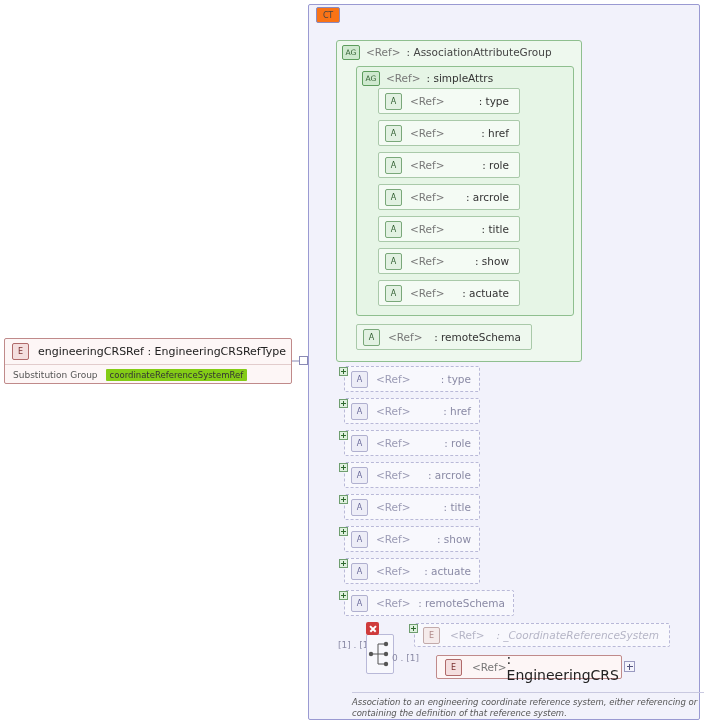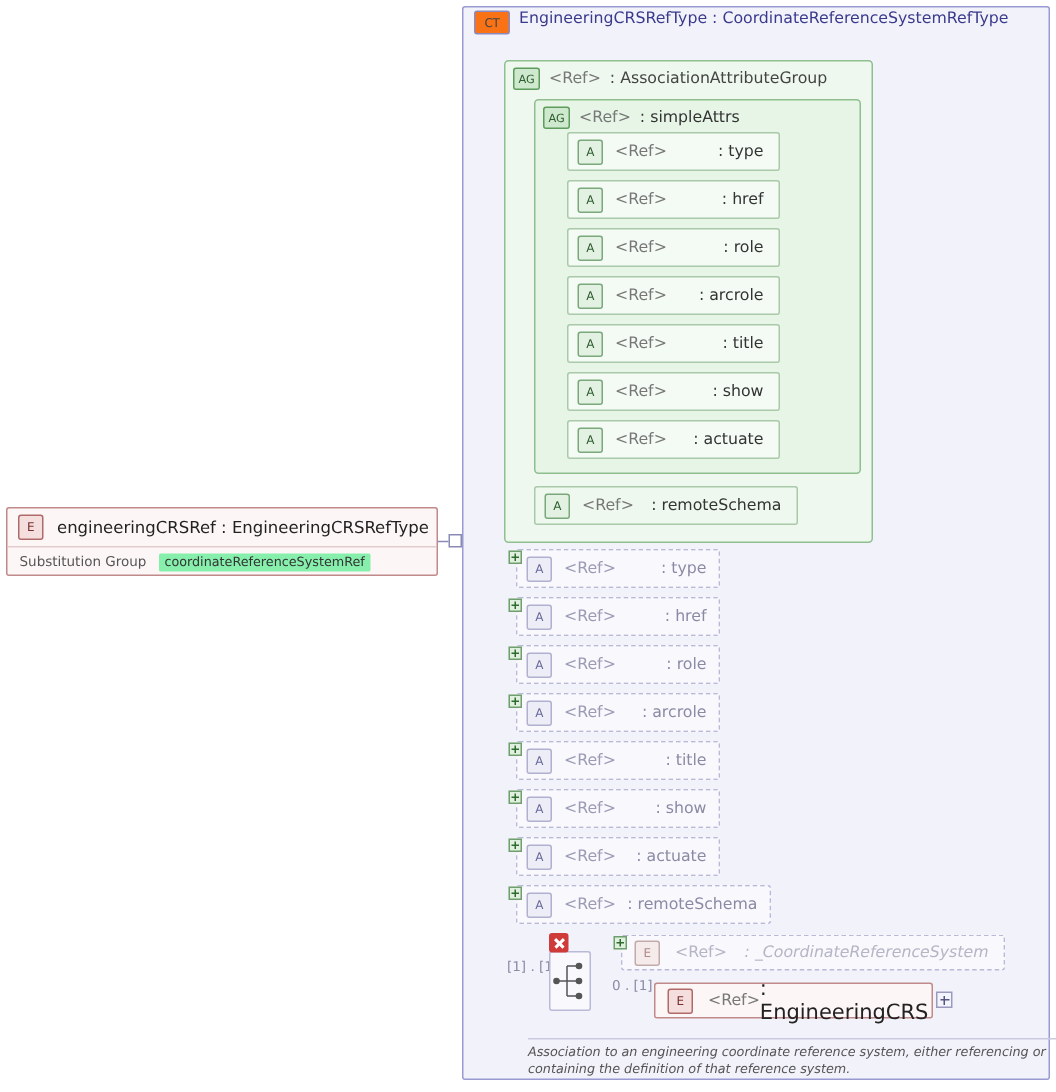--- a/index.html
+++ b/index.html
@@ -110,21 +110,21 @@
   }
   .el-top .tag-e{
     width:15px;height:15px;border:1px solid #b06a6a;background:#f4dede;
     font-size:8px;color:#7a2f2f;display:flex;align-items:center;justify-content:center;
     border-radius:2px;margin-left:7px;flex:0 0 auto;
   }
   .el-top .t{margin-left:9px;color:#222;font-size:11px;text-align:right;}
   .el-bot{height:19px;display:flex;align-items:center;}
   .el-bot .sg{margin-left:8px;color:#555;font-size:9px;}
   .el-bot .val{
-    margin-left:8px;color:#333;font-size:8.5px;background:#86efac;
+    margin-left:8px;color:#333;font-size:8.5px;background:#84cc16;
     padding:1px 4px;border-radius:1px;font-family:"DejaVu Sans", sans-serif;
   }
   .connector-sq{
     position:absolute;left:299px;top:356px;width:9px;height:9px;
     border:1px solid #8a8ab5;background:#ffffff;box-sizing:border-box;
   }
 
   
   .seq-node{
     position:absolute;left:366px;top:634px;width:28px;height:40px;
@@ -162,21 +162,21 @@
     left:436px;top:655px;width:186px;border:1px solid #c08a8a;background:#fdf6f6;
   }
   .ref-row.solid .tag-e{
     width:15px;height:15px;border:1px solid #b06a6a;background:#f4dede;
     font-size:8px;color:#7a2f2f;display:flex;align-items:center;justify-content:center;
     border-radius:2px;margin-left:8px;flex:0 0 auto;
   }
   .ref-row.solid .r{margin-left:10px;color:#777;font-size:10.5px;}
   .ref-row.solid .n{margin-left:auto;margin-right:10px;color:#222;font-size:14px;}
 
-  .card-label{position:absolute;left:408px;top:653px;font-size:9px;color:#8a8aa5;}
+  .card-label{position:absolute;left:392px;top:653px;font-size:9px;color:#8a8aa5;}
   .expand-sq{
     position:absolute;left:624px;top:661px;width:11px;height:11px;
     border:1px solid #9a9ac0;background:#f4f4fc;box-sizing:border-box;
   }
   .expand-sq:before{content:"";position:absolute;left:4px;top:1.5px;width:1px;height:6px;background:#55557f;}
   .expand-sq:after{content:"";position:absolute;left:1.5px;top:4px;width:6px;height:1px;background:#55557f;}
 
   .doc-note{
     position:absolute;left:320px;top:692px;width:372px;
     border-top:1px solid #c9c9e0;padding-top:4px;
@@ -222,21 +222,20 @@
 
     <path d="M394 654 L404 654" stroke="#9a9ac0" stroke-width="1" fill="none"></path>
     <path d="M404 635 L404 667" stroke="#9a9ac0" stroke-width="1" fill="none"></path>
     <path d="M404 635 L414 635" stroke="#9a9ac0" stroke-width="1" fill="none"></path>
     <path d="M404 667 L436 667" stroke="#9a9ac0" stroke-width="1" fill="none"></path>
   </svg>
 
   <div class="ct-box"></div>
   <div class="ct-header">
     <span class="ct-tag">CT</span>
-    <span class="ct-title">EngineeringCRSRefType : CoordinateReferenceSystemRefType</span>
   </div>
 
   <div class="ag-outer"></div>
   <div class="ag-outer-head">
     <span class="tag-ag">AG</span>
     <span class="lbl-ref">&lt;Ref&gt;</span>
     <span class="lbl-name">: AssociationAttributeGroup</span>
   </div>
 
   <div class="ag-inner"></div>

